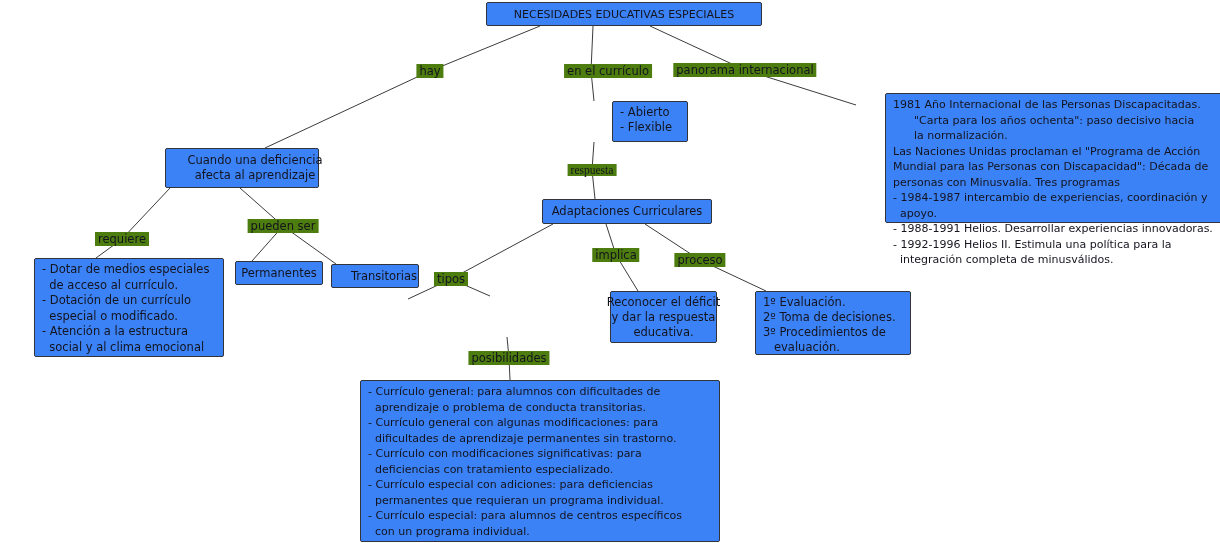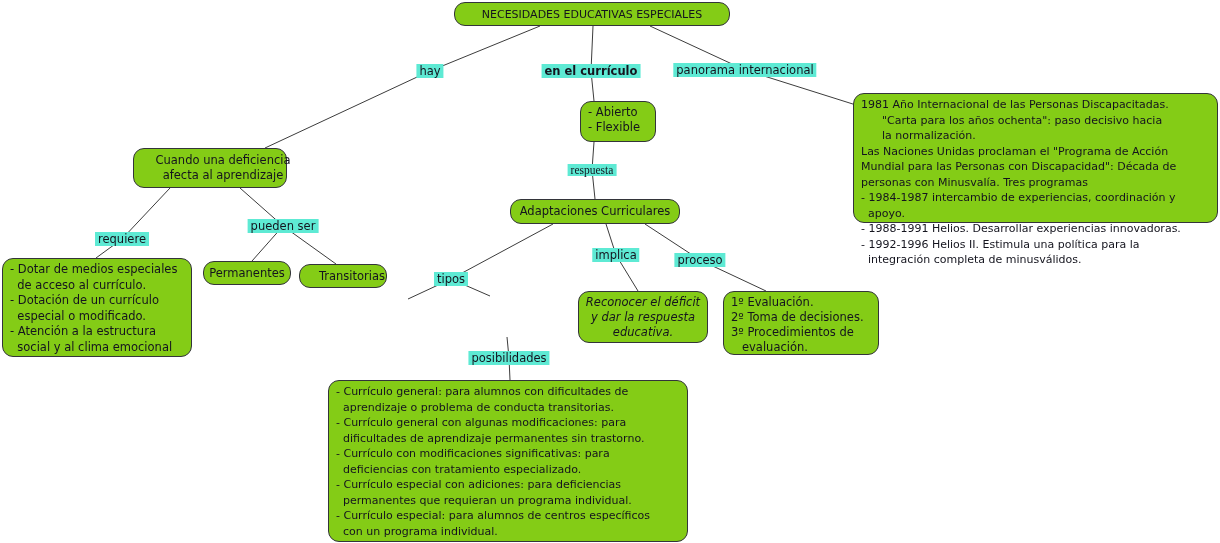--- a/index.html
+++ b/index.html
@@ -13,47 +13,48 @@
     overflow:hidden;
   }
   svg.connectors {
     position:absolute; left:0; top:0; width:1220px; height:543px;
     z-index:1;
   }
   .node {
     position:absolute;
     z-index:2;
     box-sizing:border-box;
-    background:#84cc16;
+    background:#3b82f6;
     border:1px solid #33343a;
-    border-radius:11px;
+    border-radius:2px;
     display:flex;
     align-items:center;
     justify-content:center;
     text-align:center;
     white-space:pre;
     font-size:11.5px;
     line-height:15px;
     padding:2px 6px;
+    margin-left:32px;
   }
   .node.left-align {
     text-align:left;
     justify-content:flex-start;
     align-items:flex-start;
     padding:3px 7px;
   }
   .node.big {
     font-size:11px;
     line-height:15.5px;
   }
   .link-label {
     position:absolute;
     z-index:3;
     transform:translate(-50%,-50%);
-    background:#5eead4;
+    background:#4d7c0f;
     padding:0 3px;
     font-size:11.5px;
     white-space:nowrap;
   }
 </style>
 </head>
 <body>
 
 <div id="map">
 
@@ -92,21 +93,21 @@
 
   <div class="node left-align" style="left:2px; top:258px; width:190px; height:99px; line-height:15.5px;">- Dotar de medios especiales
   de acceso al currículo.
 - Dotación de un currículo
   especial o modificado.
 - Atención a la estructura
   social y al clima emocional</div>
 
 
 
-  <div class="node" style="left:578px; top:291px; width:130px; height:52px; padding:2px 4px;font-style:italic;">Reconocer el déficit
+  <div class="node" style="left:578px; top:291px; width:107px; height:52px; padding:2px 4px;">Reconocer el déficit
 y dar la respuesta
 educativa.</div>
 
   <div class="node left-align" style="left:723px; top:291px; width:156px; height:64px;">1º Evaluación.
 2º Toma de decisiones.
 3º Procedimientos de
    evaluación.</div>
 
   <div class="node left-align big" style="left:328px; top:380px; width:360px; height:162px;">- Currículo general: para alumnos con dificultades de
   aprendizaje o problema de conducta transitorias.
@@ -126,21 +127,21 @@
 Mundial para las Personas con Discapacidad": Década de
 personas con Minusvalía. Tres programas
 - 1984-1987 intercambio de experiencias, coordinación y
   apoyo.
 - 1988-1991 Helios. Desarrollar experiencias innovadoras.
 - 1992-1996 Helios II. Estimula una política para la
   integración completa de minusválidos.</div>
 
   <div class="link-label" style="left:430px; top:71px;">hay</div>
 
-  <div class="link-label" style="left:591px; top:71px;font-weight:bold;">en el currículo</div>
+  <div class="link-label" style="left:608px; top:71px;">en el currículo</div>
 
   <div class="link-label" style="left:745px; top:70px;">panorama internacional</div>
 
   <div class="link-label" style="left:122px; top:239px;">requiere</div>
 
   <div class="link-label" style="left:283px; top:226px;">pueden ser</div>
 
   <div class="link-label" style="left:592px; top:170px;font-family:Liberation Serif, serif;">respuesta</div>
 
   <div class="link-label" style="left:451px; top:279px;">tipos</div>

